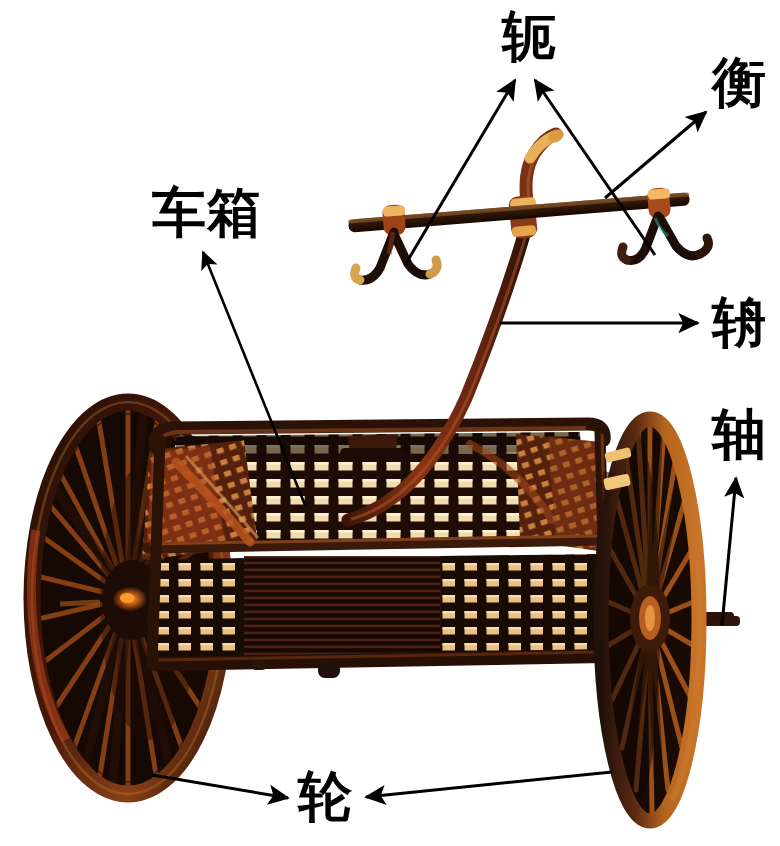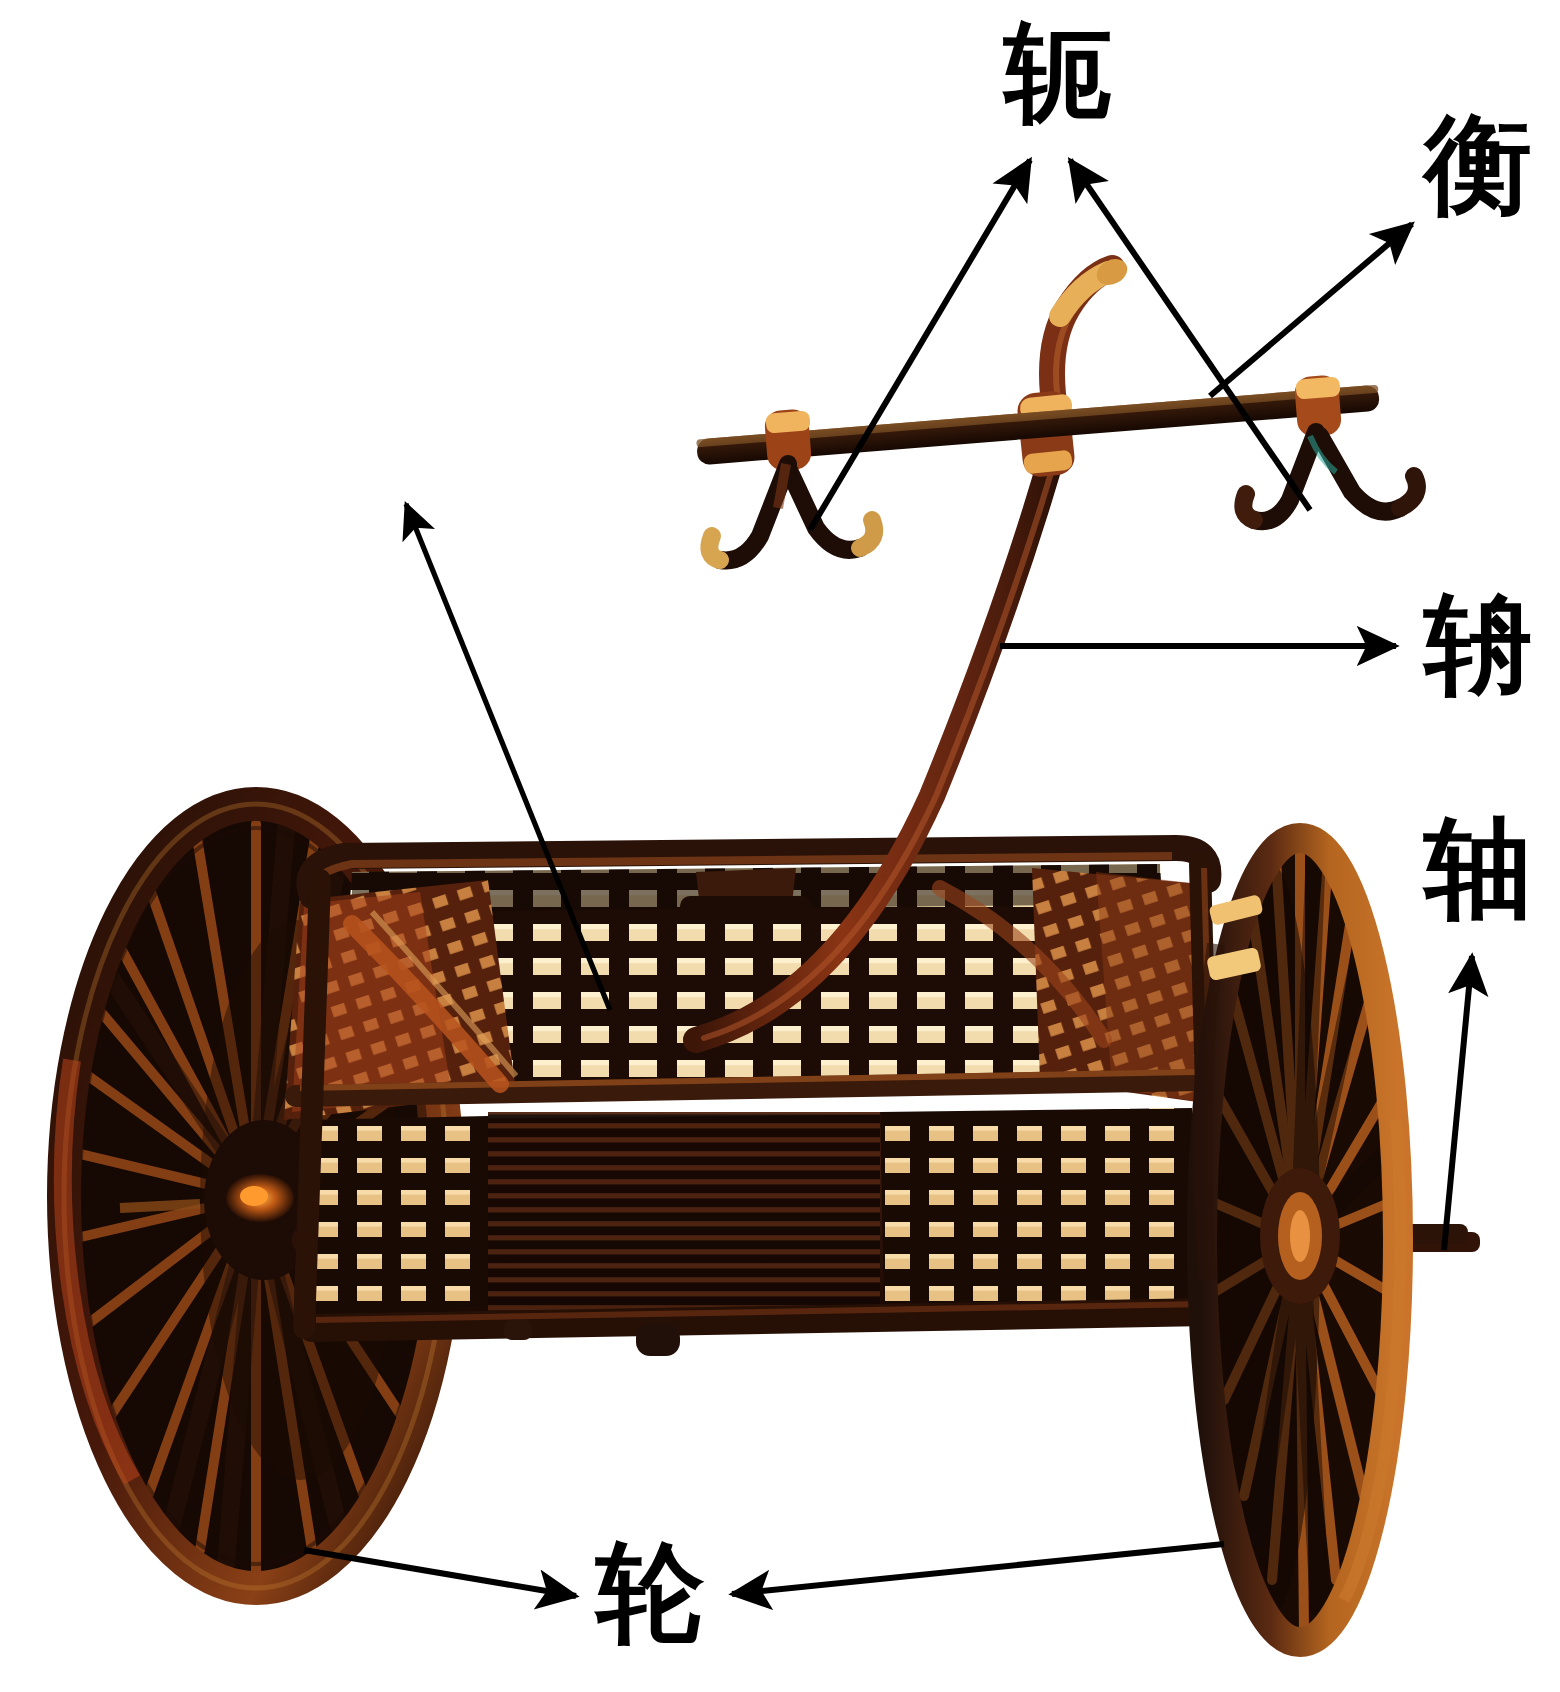--- a/index.html
+++ b/index.html
@@ -343,17 +343,18 @@
       <line x1="305" y1="505" x2="203" y2="252" marker-end="url(#arrowHead)" stroke-width="2.6"></line>
       <line x1="500" y1="323" x2="698" y2="323" marker-end="url(#arrowHead)"></line>
       <line x1="722" y1="625" x2="736" y2="478" marker-end="url(#arrowHead)"></line>
       <line x1="152" y1="775" x2="288" y2="798" marker-end="url(#arrowHead)"></line>
       <line x1="612" y1="772" x2="366" y2="797" marker-end="url(#arrowHead)"></line>
     </g>
   </svg>
 
   <div class="label label-e">轭</div>
   <div class="label label-h">衡</div>
+  <div class="label label-cx">车箱</div>
   <div class="label label-z">辀</div>
   <div class="label label-zh">轴</div>
   <div class="label label-l">轮</div>
 
 </div>
 
 </body></html>

